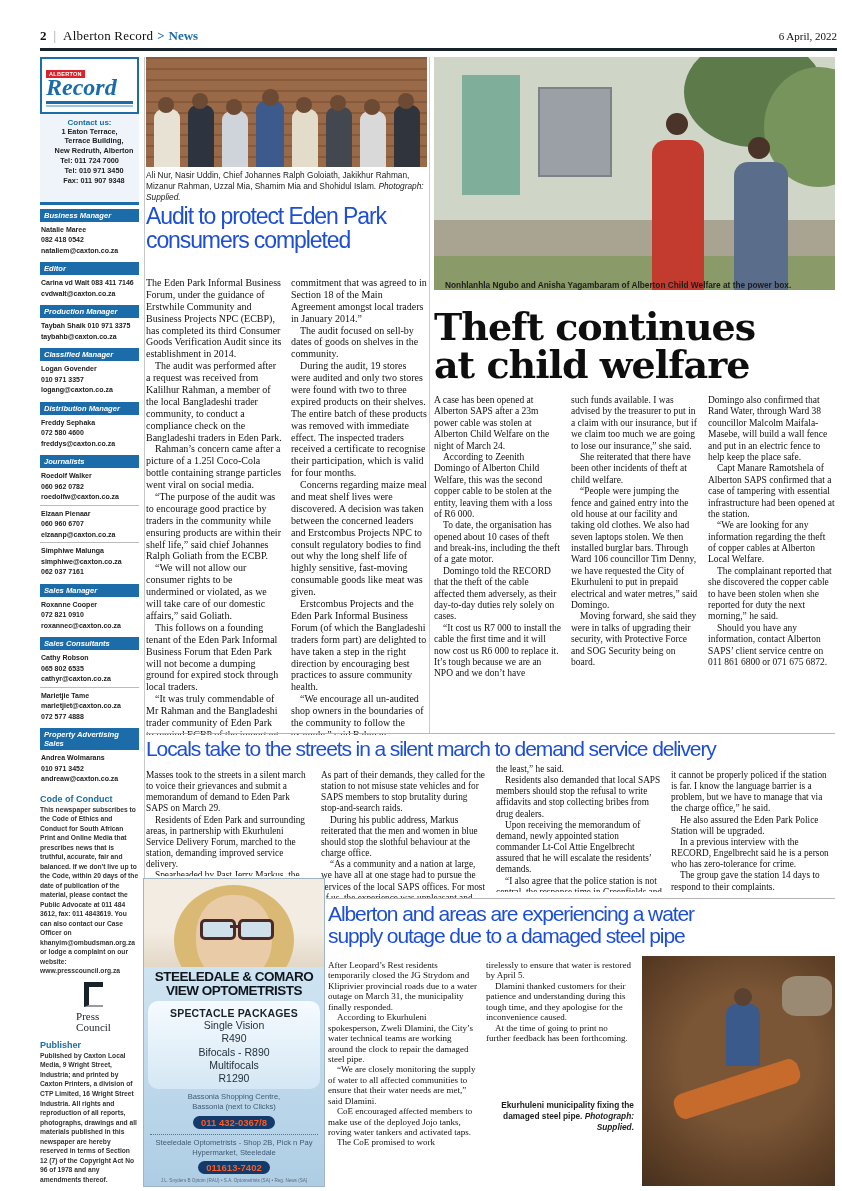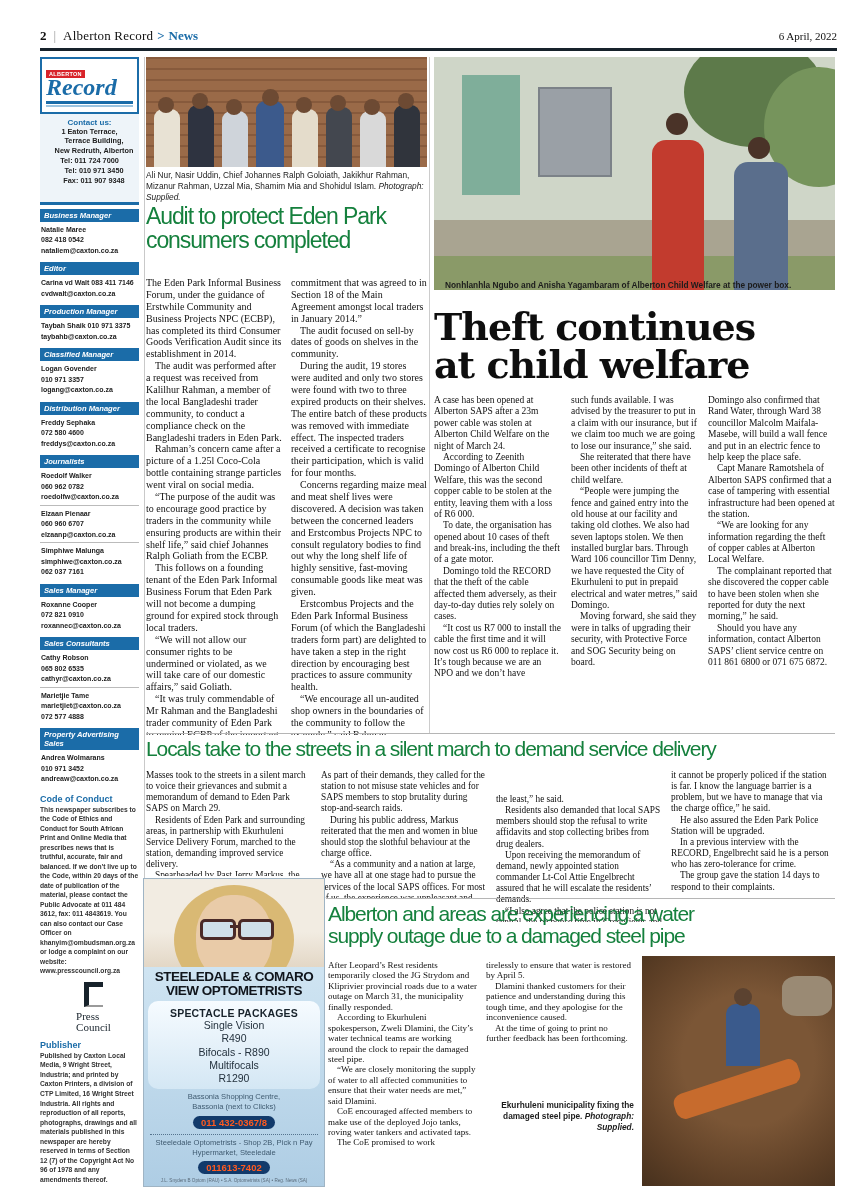--- a/index.html
+++ b/index.html
@@ -52,21 +52,21 @@
   .ph1{background:repeating-linear-gradient(0deg,#9a6a48 0 9px,#875a3c 9px 11px);}
   .fig{position:absolute;bottom:0;border-radius:9px 9px 0 0;}
   .head{position:absolute;border-radius:50%;background:#6d4a33;}
   .ph2{background:linear-gradient(180deg,#cfd6c8 0 70%,#a9a491 70% 100%);}
   .ph2-tree{position:absolute;border-radius:50%;}
   .ph4{background:radial-gradient(circle at 55% 45%,#7b5636 0 40%,#5d3f26 75%,#46301d 100%);}
   .cap{font-family:"Liberation Sans",sans-serif;font-size:8.3px;line-height:1.3;color:#1c1c1c;}
   .cap i{font-style:italic;}
 
   
-  .h-sans{font-family:"Liberation Sans",sans-serif;color:#15803d;letter-spacing:-1.1px;line-height:1.04;}
+  .h-sans{font-family:"Liberation Sans",sans-serif;color:#1d4ed8;letter-spacing:-1.1px;line-height:1.04;}
   .h-serif{font-family:"DejaVu Serif",serif;font-weight:bold;color:#0e0e0e;letter-spacing:-1px;line-height:1.0;}
   .cols p{margin:0;}
   .cols p + p{text-indent:9px;}
   .colbox{position:absolute;overflow:hidden;}
   .audit-t{font-size:10px;line-height:1.19;}
   .theft-t{font-size:9.5px;line-height:1.2;}
   .locals-t{font-size:9.3px;line-height:1.2;}
   .water-t{font-size:9px;line-height:1.16;}
   .rule{background:#b5b5b5;height:1px;}
   .vline-mid{left:429px;top:57px;width:1px;height:676px;background:#cccccc;}
@@ -239,22 +239,22 @@
 
   <div class="abs h-sans" style="left:146px;top:205px;width:281px;font-size:23px;">
     <div>Audit to protect Eden Park</div>
     <div>consumers completed</div>
   </div>
   <div class="colbox cols audit-t" style="left:146px;top:277px;width:136px;height:458px;">
       <p>The Eden Park Informal Business Forum, under the guidance of Erstwhile Community and Business Projects NPC (ECBP), has completed its third Consumer Goods Verification Audit since its establishment in 2014.</p>
       <p>The audit was performed after a request was received from Kalilhur Rahman, a member of the local Bangladeshi trader community, to conduct a compliance check on the Bangladeshi traders in Eden Park.</p>
       <p>Rahman’s concern came after a picture of a 1.25l Coco-Cola bottle containing strange particles went viral on social media.</p>
       <p>“The purpose of the audit was to encourage good practice by traders in the community while ensuring products are within their shelf life,” said chief Johannes Ralph Goliath from the ECBP.</p>
+      <p>“We will not allow our consumer rights to be undermined or violated, as we will take care of our domestic affairs,” said Goliath.</p>
       <p>This follows on a founding tenant of the Eden Park Informal Business Forum that Eden Park will not become a dumping ground for expired stock through local traders.</p>
-      <p>“We will not allow our consumer rights to be undermined or violated, as we will take care of our domestic affairs,” said Goliath.</p>
       <p>“It was truly commendable of Mr Rahman and the Bangladeshi trader community of Eden Park to remind ECBP of the important</p>
     </div>
   <div class="colbox cols audit-t" style="left:291px;top:277px;width:136px;height:458px;">
       <p>commitment that was agreed to in Section 18 of the Main Agreement amongst local traders in January 2014.”</p>
       <p>The audit focused on sell-by dates of goods on shelves in the community.</p>
       <p>During the audit, 19 stores were audited and only two stores were found with two to three expired products on their shelves. The entire batch of these products was removed with immediate effect. The inspected traders received a certificate to recognise their participation, which is valid for four months.</p>
       <p>Concerns regarding maize meal and meat shelf lives were discovered. A decision was taken between the concerned leaders and Erstcombus Projects NPC to consult regulatory bodies to find out why the long shelf life of highly sensitive, fast-moving consumable goods like meat was given.</p>
       <p>Erstcombus Projects and the Eden Park Informal Business Forum (of which the Bangladeshi traders form part) are delighted to have taken a step in the right direction by encouraging best practices to assure community health.</p>
       <p>“We encourage all un-audited shop owners in the boundaries of the community to follow the example,” said Rahman.</p>
     </div>
@@ -303,21 +303,21 @@
   <div class="colbox cols locals-t" style="left:146px;top:770px;width:166px;height:106px;">
       <p>Masses took to the streets in a silent march to voice their grievances and submit a memorandum of demand to Eden Park SAPS on March 29.</p>
       <p>Residents of Eden Park and surrounding areas, in partnership with Ekurhuleni Service Delivery Forum, marched to the station, demanding improved service delivery.</p>
       <p>Spearheaded by Past Jerry Markus, the group marched from the corner of Leon and Peterson streets as they made their way to the station.</p>
     </div>
   <div class="colbox cols locals-t" style="left:321px;top:770px;width:166px;height:128px;">
       <p>As part of their demands, they called for the station to not misuse state vehicles and for SAPS members to stop brutality during stop-and-search raids.</p>
       <p>During his public address, Markus reiterated that the men and women in blue should stop the slothful behaviour at the charge office.</p>
       <p>“As a community and a nation at large, we have all at one stage had to pursue the services of the local SAPS offices. For most of us, the experience was unpleasant and unhelpful, to say</p>
     </div>
-  <div class="colbox cols locals-t" style="left:496px;top:794px;width:166px;height:128px;">
+  <div class="colbox cols locals-t" style="left:496px;top:764px;width:166px;height:128px;">
       <p>the least,” he said.</p>
       <p>Residents also demanded that local SAPS members should stop the refusal to write affidavits and stop collecting bribes from drug dealers.</p>
       <p>Upon receiving the memorandum of demand, newly appointed station commander Lt-Col Attie Engelbrecht assured that he will escalate the residents’ demands.</p>
       <p>“I also agree that the police station is not central, the response time in Greenfields and other areas is far and</p>
     </div>
   <div class="colbox cols locals-t" style="left:671px;top:770px;width:164px;height:128px;">
       <p>it cannot be properly policed if the station is far. I know the language barrier is a problem, but we have to manage that via the charge office,” he said.</p>
       <p>He also assured the Eden Park Police Station will be upgraded.</p>
       <p>In a previous interview with the RECORD, Engelbrecht said he is a person who has zero-tolerance for crime.</p>
       <p>The group gave the station 14 days to respond to their complaints.</p>

